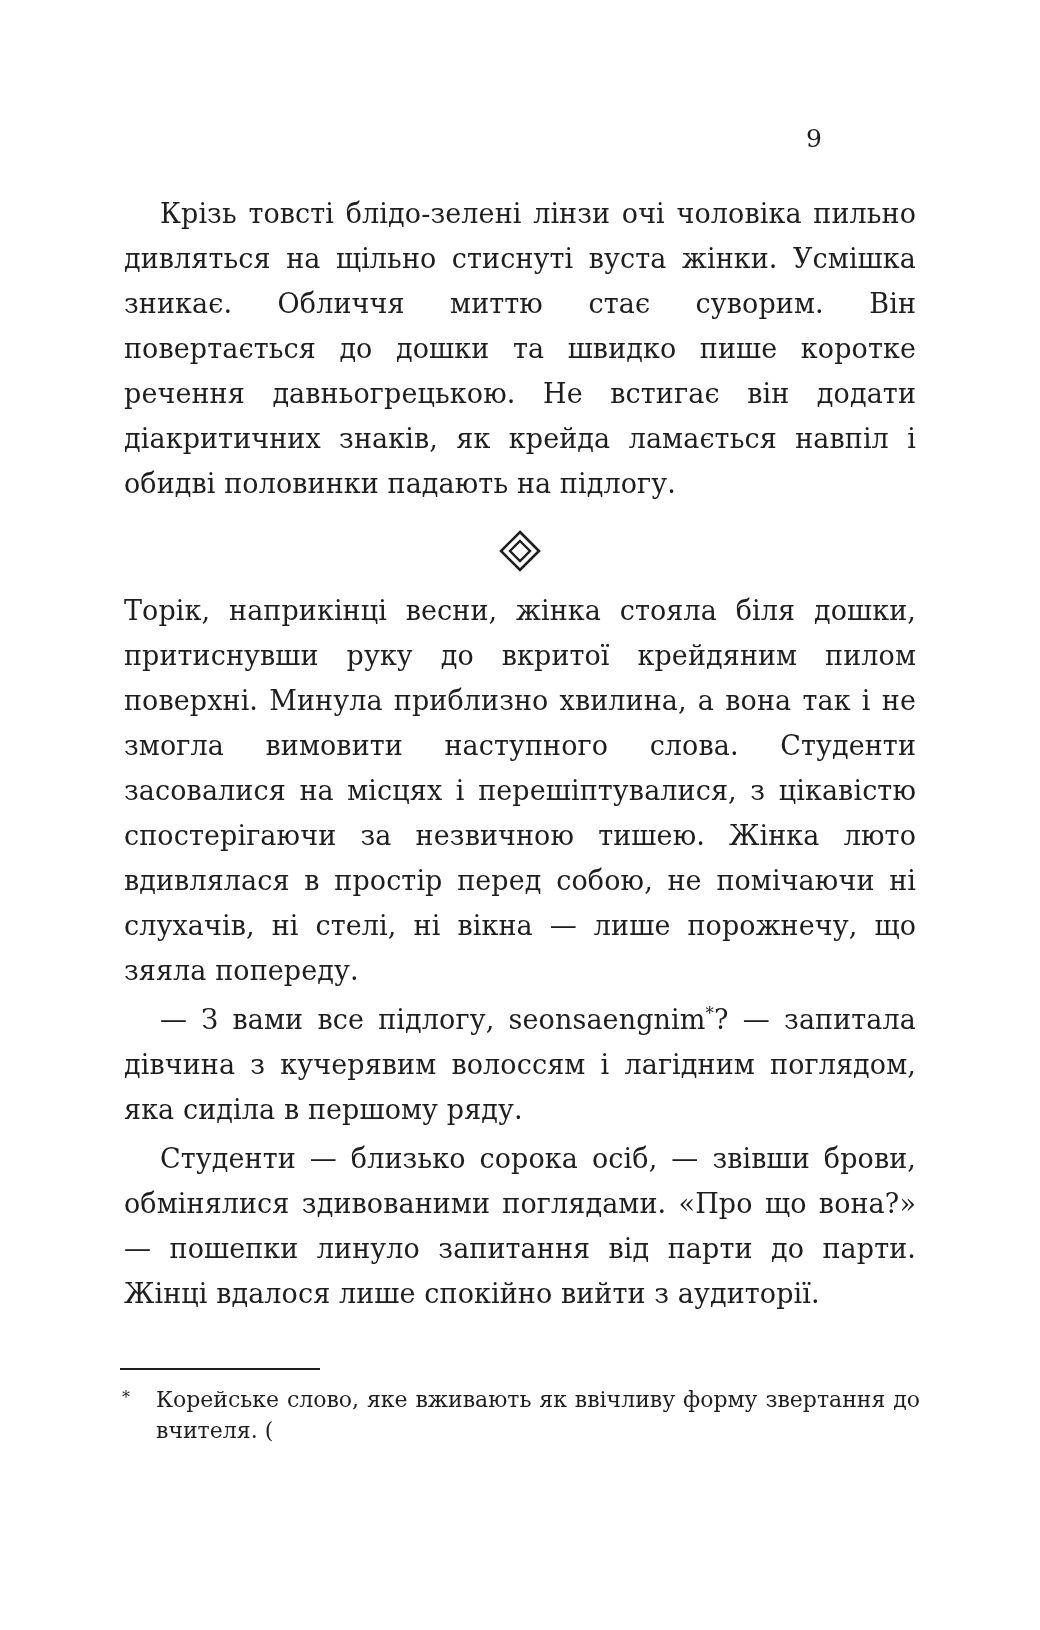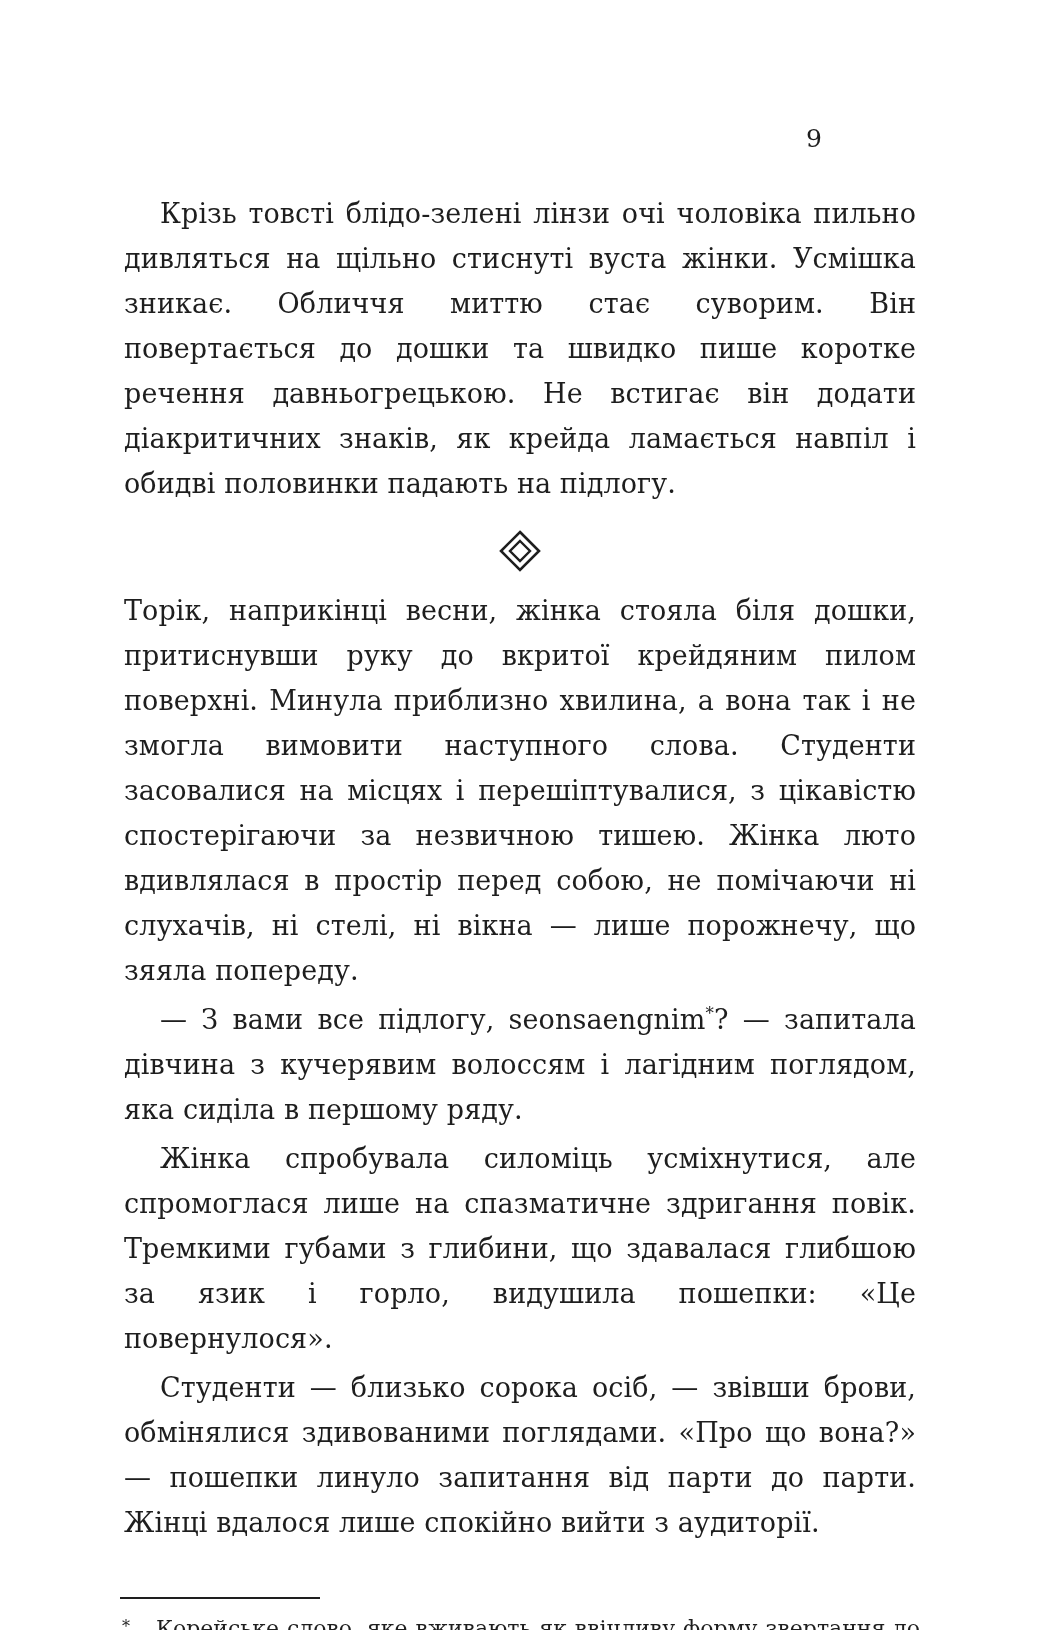--- a/index.html
+++ b/index.html
@@ -93,21 +93,20 @@
       <svg width="44" height="42" viewBox="0 0 44 42" aria-hidden="true">
         <path d="M22 2 L41 21 L22 40 L3 21 Z" fill="none" stroke="#1e1e1e" stroke-width="2.6"></path>
         <path d="M22 11 L32 21 L22 31 L12 21 Z" fill="none" stroke="#1e1e1e" stroke-width="2.4"></path>
       </svg>
     </div>
 
     <p class="para">Торік, наприкінці весни, жінка стояла біля дошки, притиснувши руку до вкритої крейдяним пилом поверхні. Минула приблизно хвилина, а вона так і не змогла вимовити наступного слова. Студенти засовалися на місцях і перешіптувалися, з цікавістю спостерігаючи за незвичною тишею. Жінка люто вдивлялася в простір перед собою, не помічаючи ні слухачів, ні стелі, ні вікна — лише порожнечу, що зяяла попереду.</p>
 
     <p class="para indent"><span>— З вами все підлогу, seonsaengnim</span><sup class="fn-marker">*</sup><span>? — запитала дівчина з кучерявим волоссям і лагідним поглядом, яка сиділа в першому ряду.</span></p>
 
-    <p class="para indent">Жінка спробувала силоміць усміхнутися, але спромоглася лише на спазматичне здригання повік. Тремкими губами з глибини, що здавалася глибшою за язик і горло, видушила пошепки: «Це повернулося».</p>
 
     <p class="para indent">Студенти — близько сорока осіб, — звівши брови, обмінялися здивованими поглядами. «Про що вона?» — пошепки линуло запитання від парти до парти. Жінці вдалося лише спокійно вийти з аудиторії.</p>
 
     <div class="footnote">
       <div class="fn-rule"></div>
       <div class="fn-body">
         <span class="fn-star">*</span><span>Корейське слово, яке вживають як ввічливу форму звертання до вчителя. (</span>
       </div>
     </div>
 

